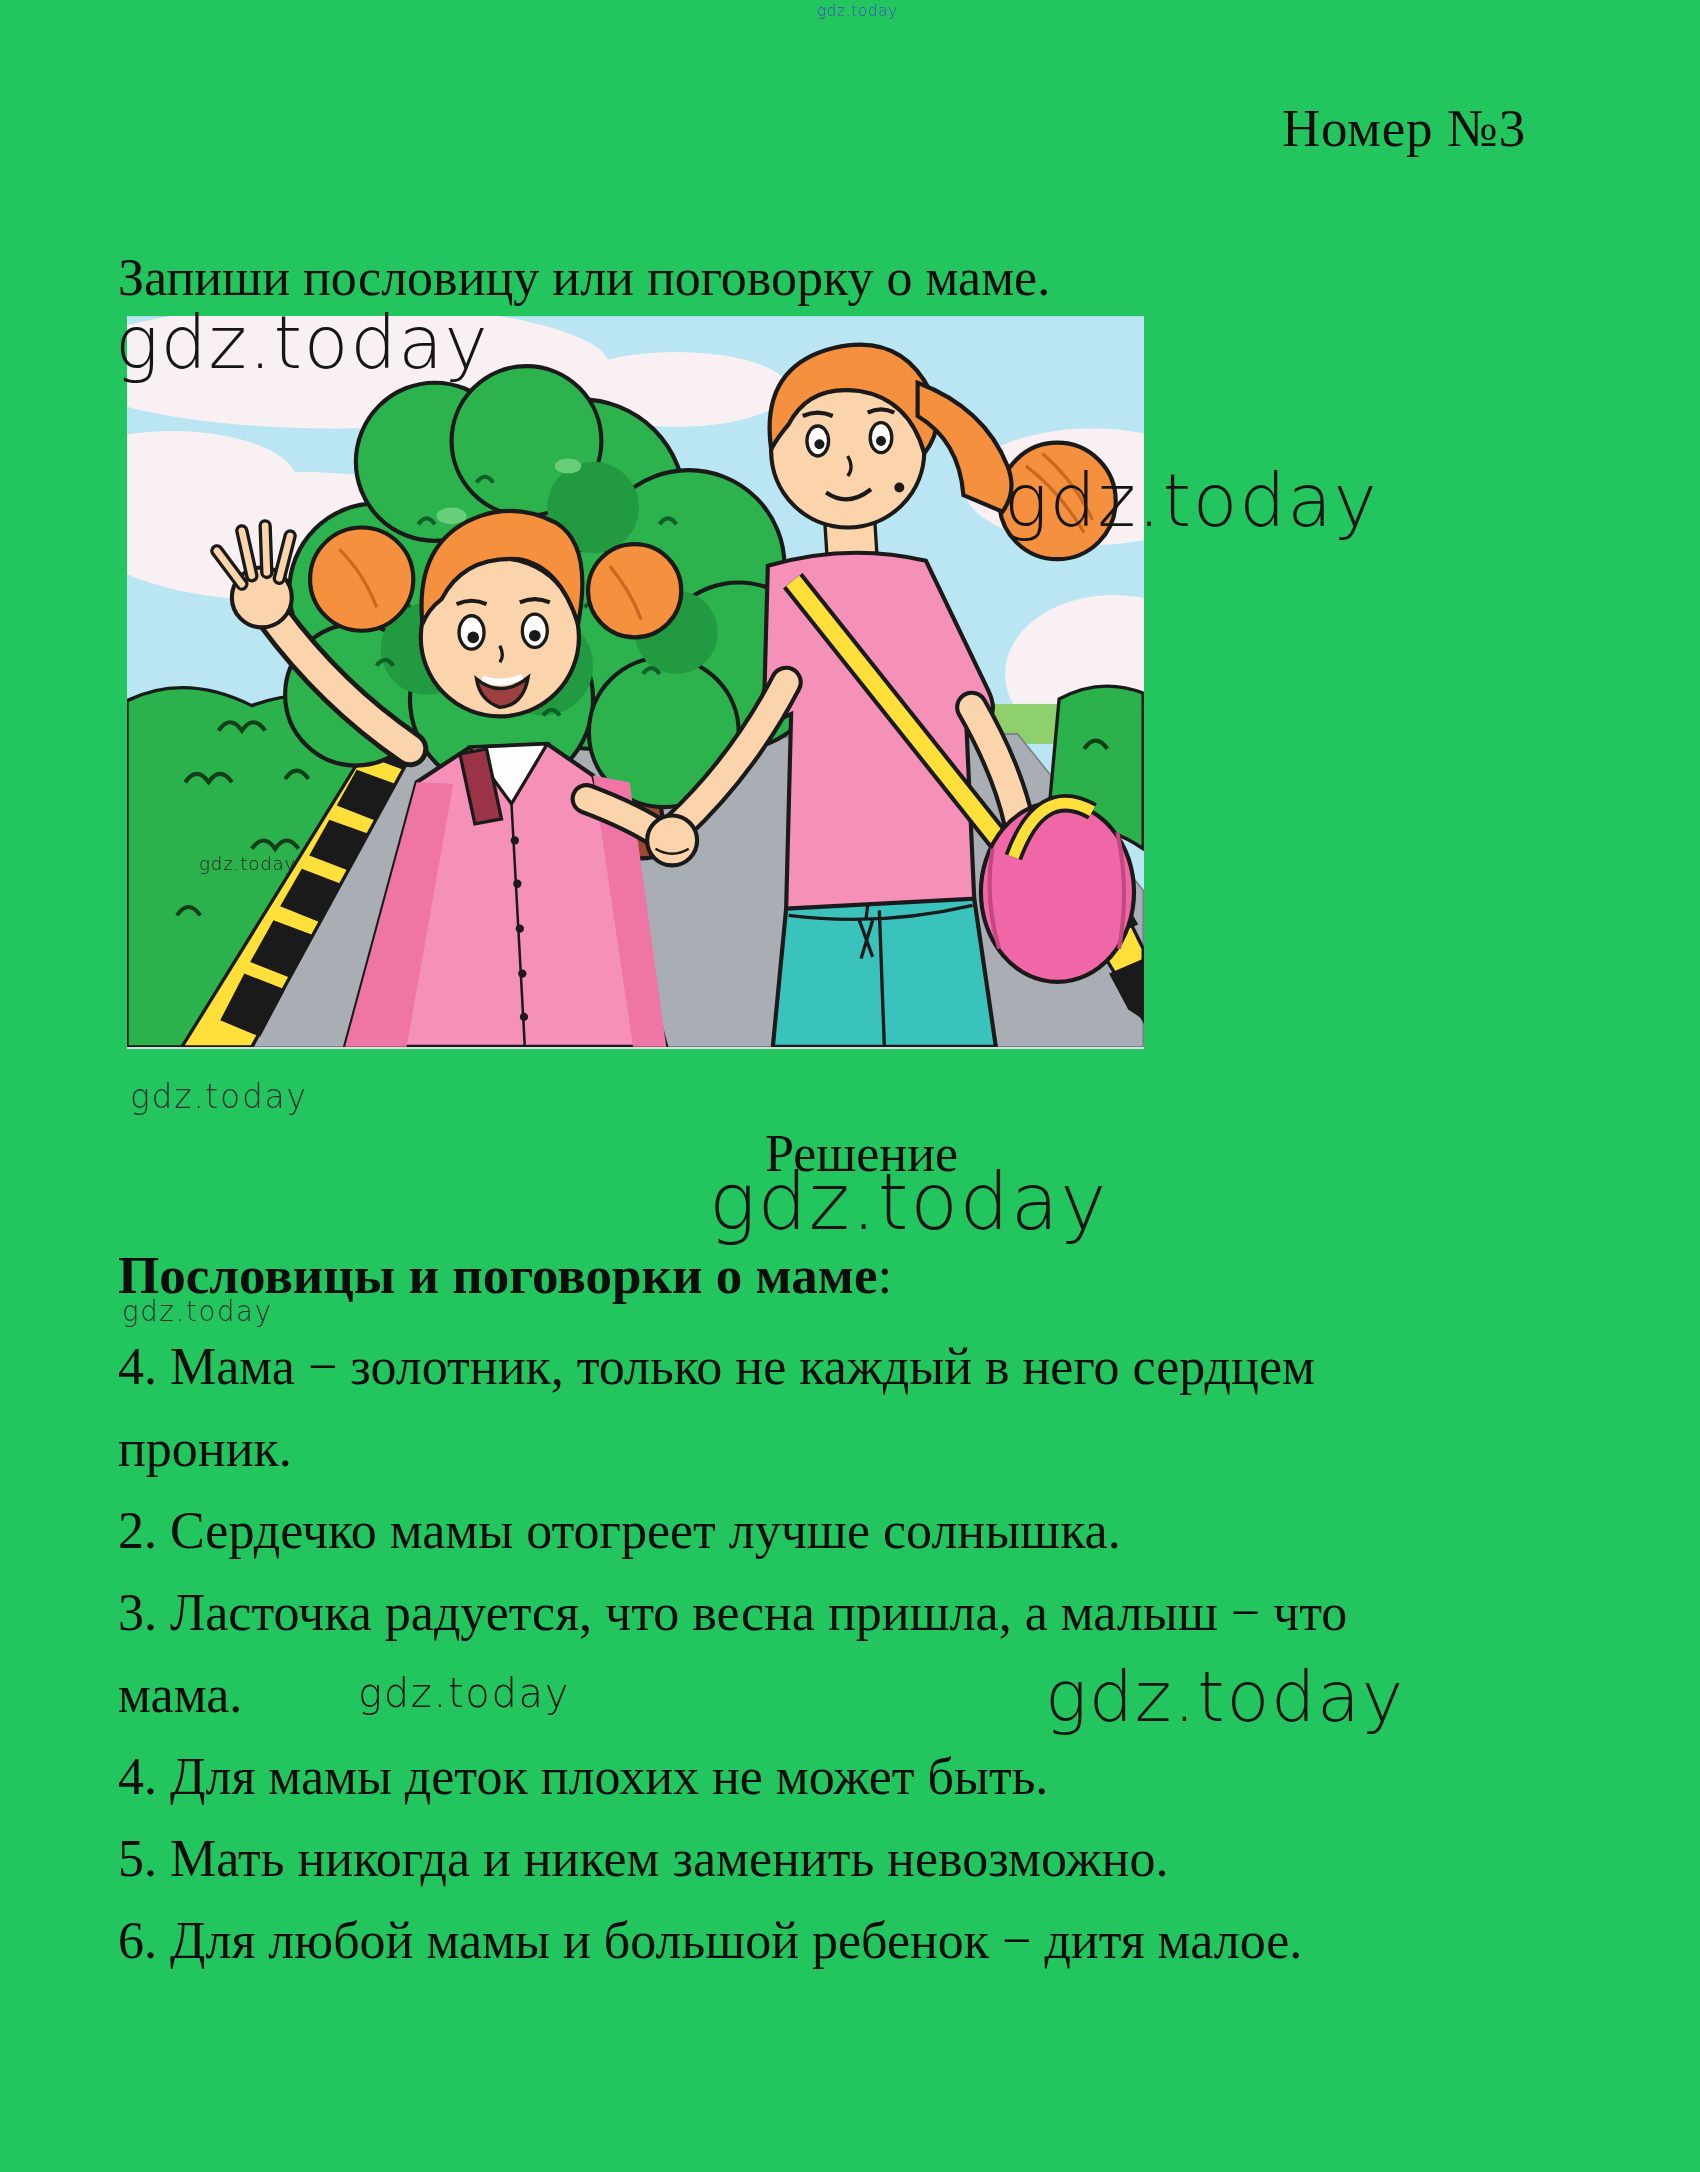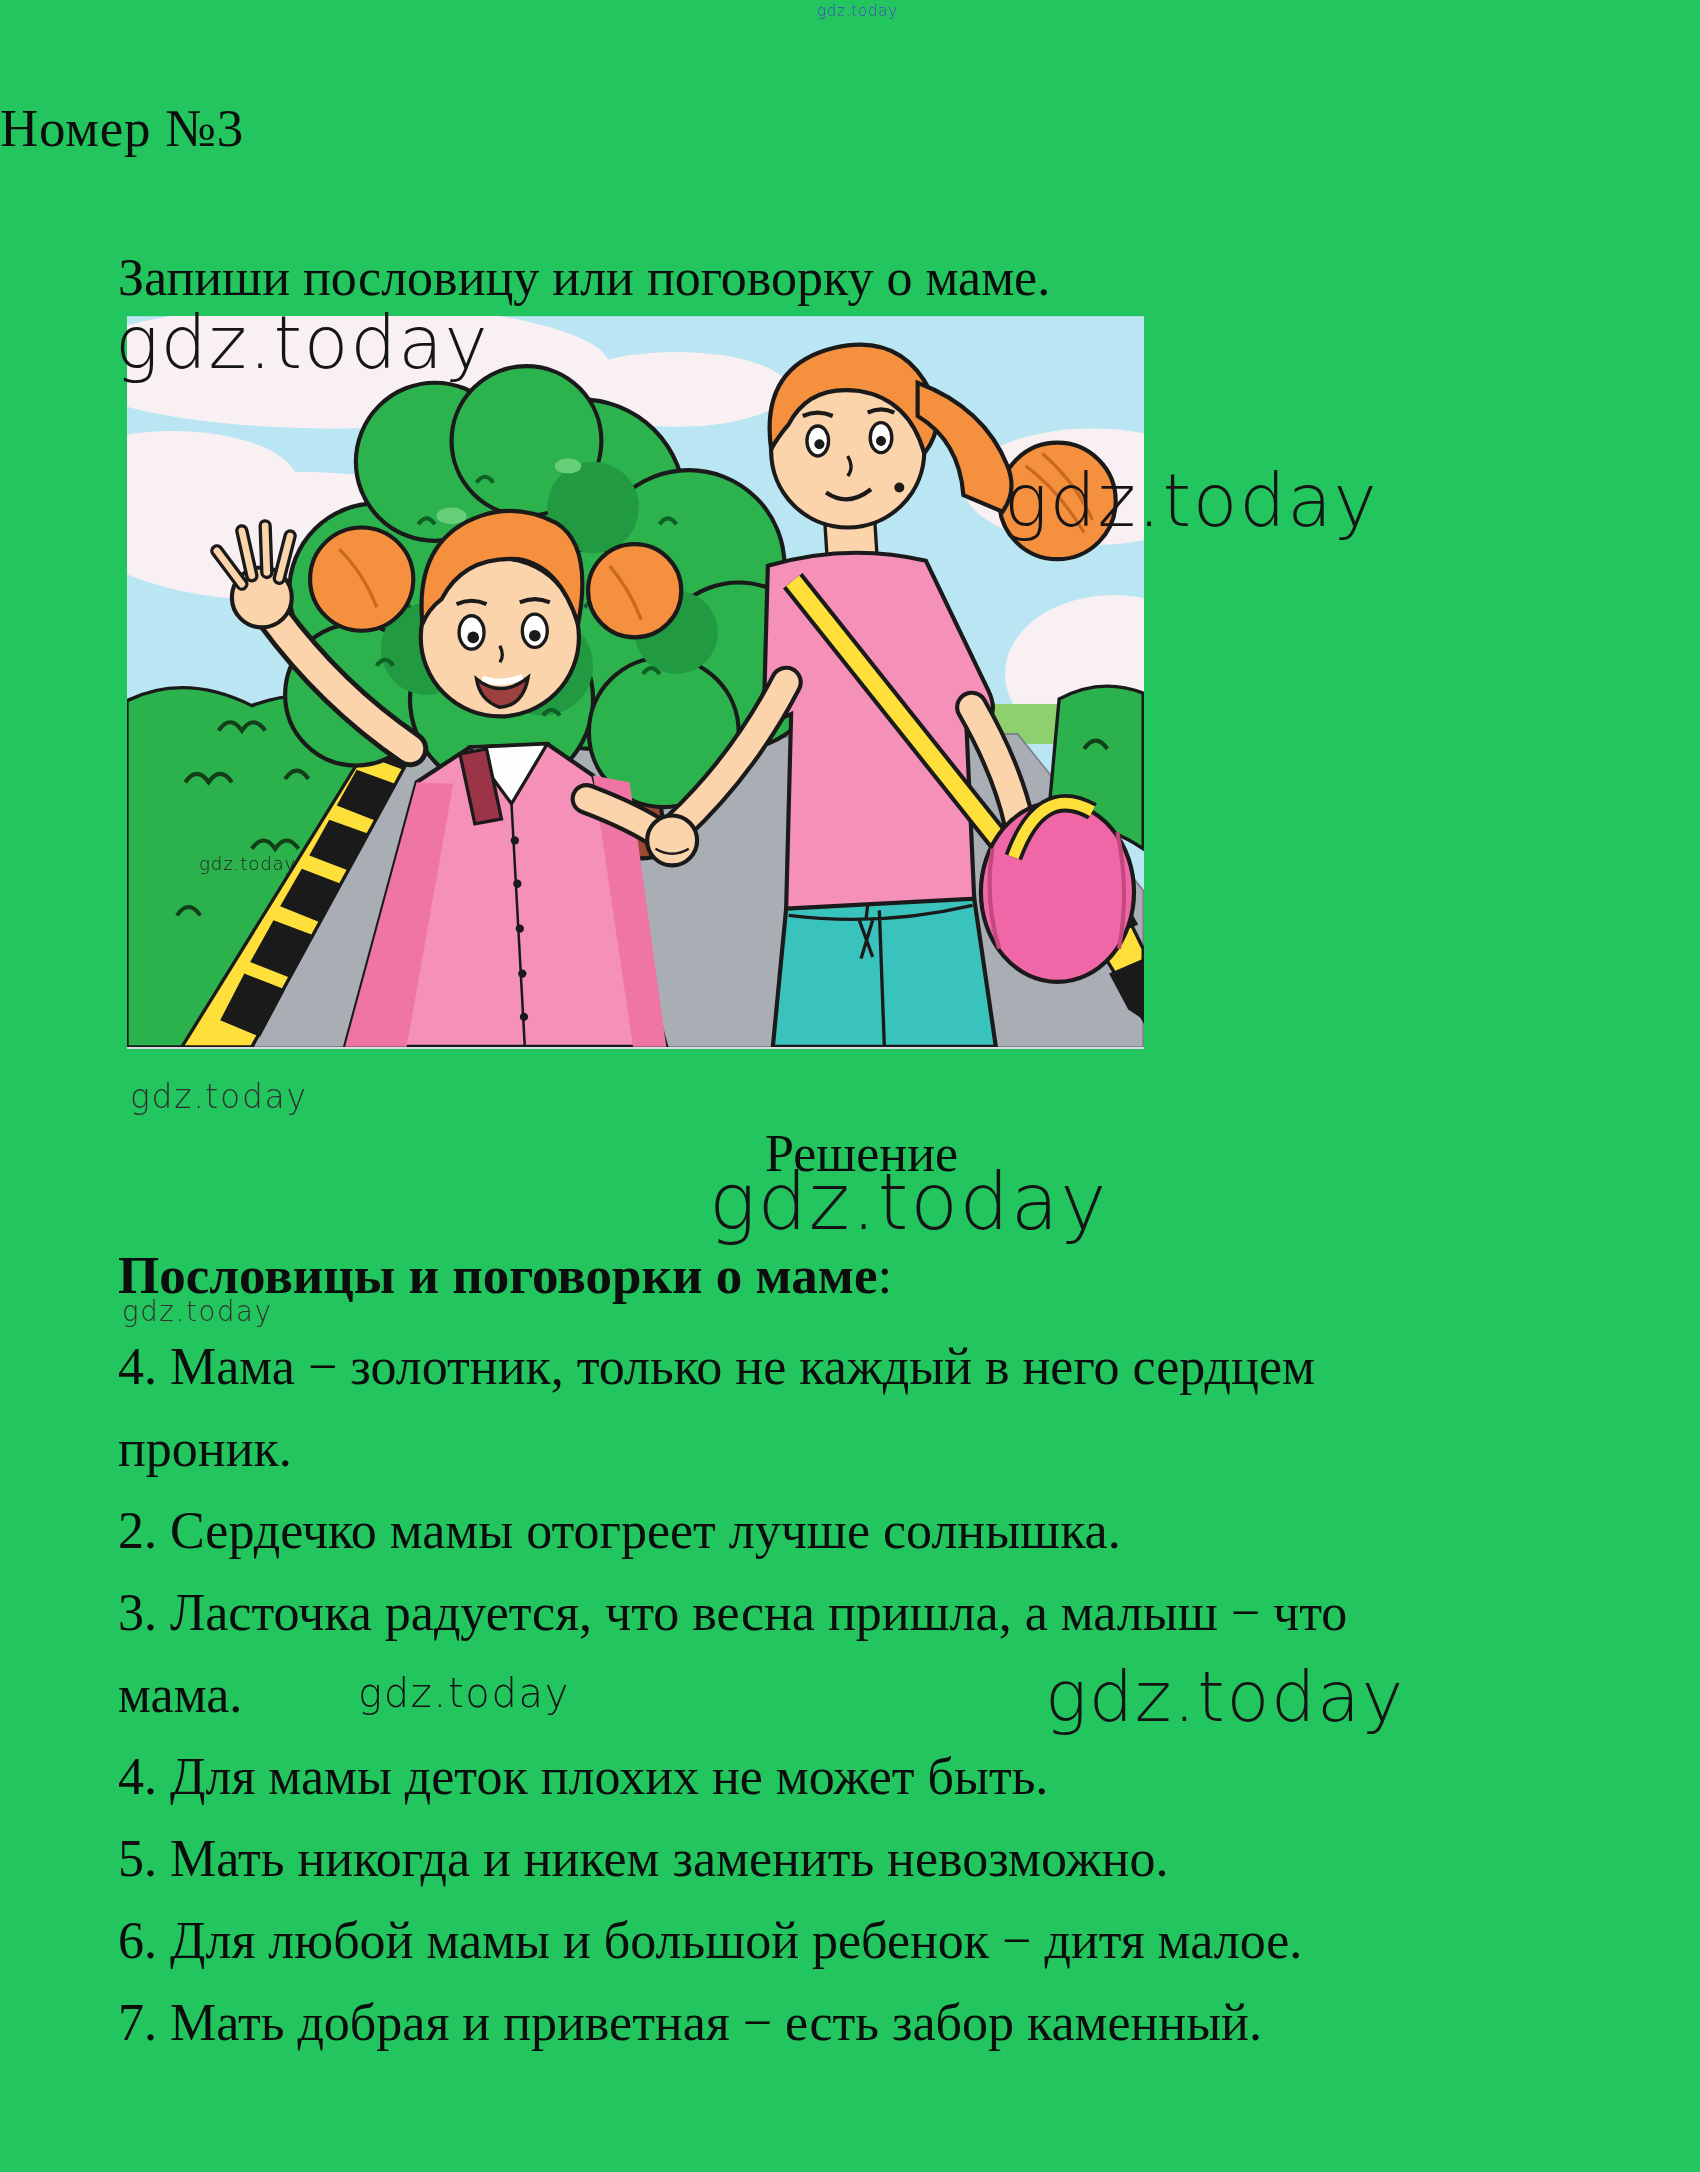--- a/index.html
+++ b/index.html
@@ -1,20 +1,20 @@
 <!DOCTYPE html>
 <html style="font-size:13.3px"><head>
 <meta charset="utf-8">
 <style>
   html,body{margin:0;padding:0;background:#ffffff;}
   .page{position:relative;width:1700px;height:2172px;background:#22c55e;overflow:hidden;
         font-family:"Liberation Serif", serif;color:#0d0d0d;}
 
   
-  .title{position:absolute;left:0;top:98px;width:1526px;text-align:left;
+  .title{position:absolute;left:0;top:98px;width:1526px;text-align:right;
          font-size:53px;font-weight:normal;margin:0;letter-spacing:0.8px;}
   .task{position:absolute;left:118px;top:248px;margin:0;font-size:52px;white-space:nowrap;}
   .solution-heading{position:absolute;left:0;top:1124px;width:1723px;text-align:center;
          font-size:52px;font-weight:normal;margin:0;}
   .list-title{position:absolute;left:118px;top:1245px;margin:0;font-size:53px;white-space:nowrap;}
   .list-title b{font-weight:bold;}
   .list-title .colon{font-weight:normal;}
   .proverbs{position:absolute;left:118px;top:1326px;font-size:52px;line-height:82px;white-space:nowrap;}
   .proverbs div{height:82px;}
 
@@ -239,20 +239,19 @@
 
   <div class="proverbs">
     <div>4. Мама − золотник, только не каждый в него сердцем</div>
     <div>проник.</div>
     <div>2. Сердечко мамы отогреет лучше солнышка.</div>
     <div>3. Ласточка радуется, что весна пришла, а малыш − что</div>
     <div>мама.</div>
     <div>4. Для мамы деток плохих не может быть.</div>
     <div>5. Мать никогда и никем заменить невозможно.</div>
     <div>6. Для любой мамы и большой ребенок − дитя малое.</div>
-    <div>7. Мать добрая и приветная − есть забор каменный.</div>
   </div>
 
   <div class="wm wm-e">gdz.today</div>
   <div class="wm wm-f">gdz.today</div>
 
 </div>
 
 
 </body></html>

